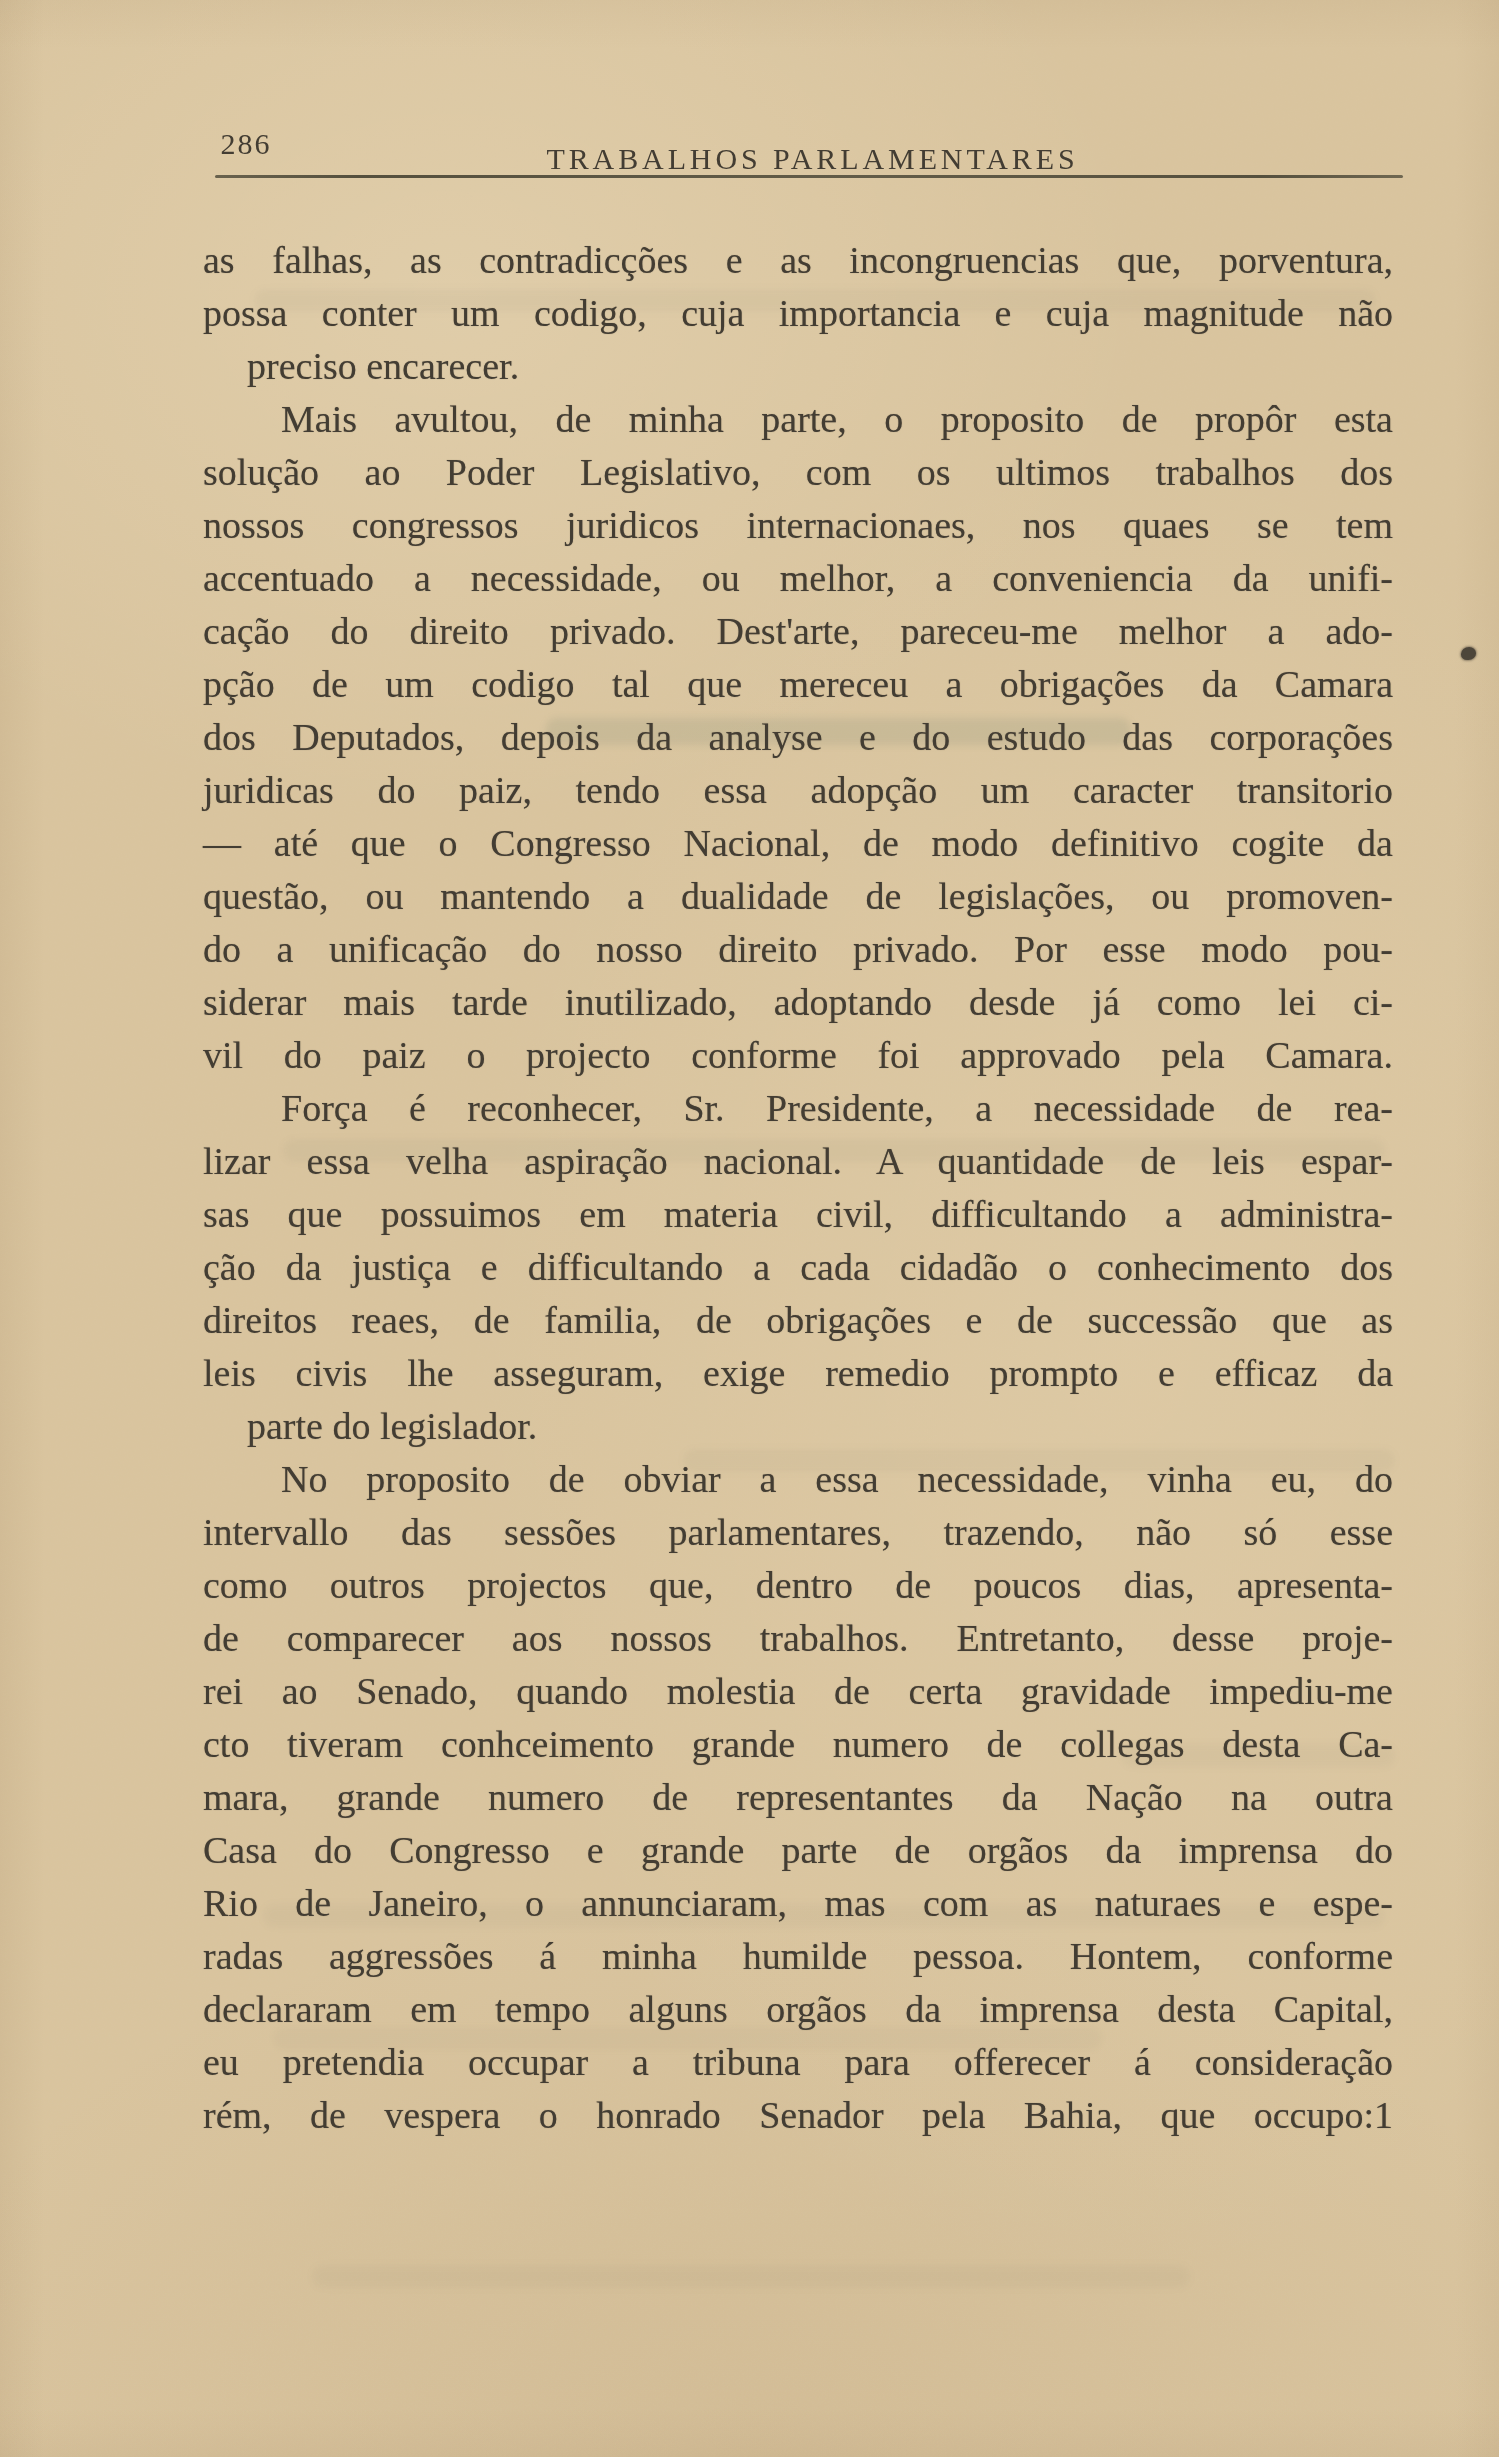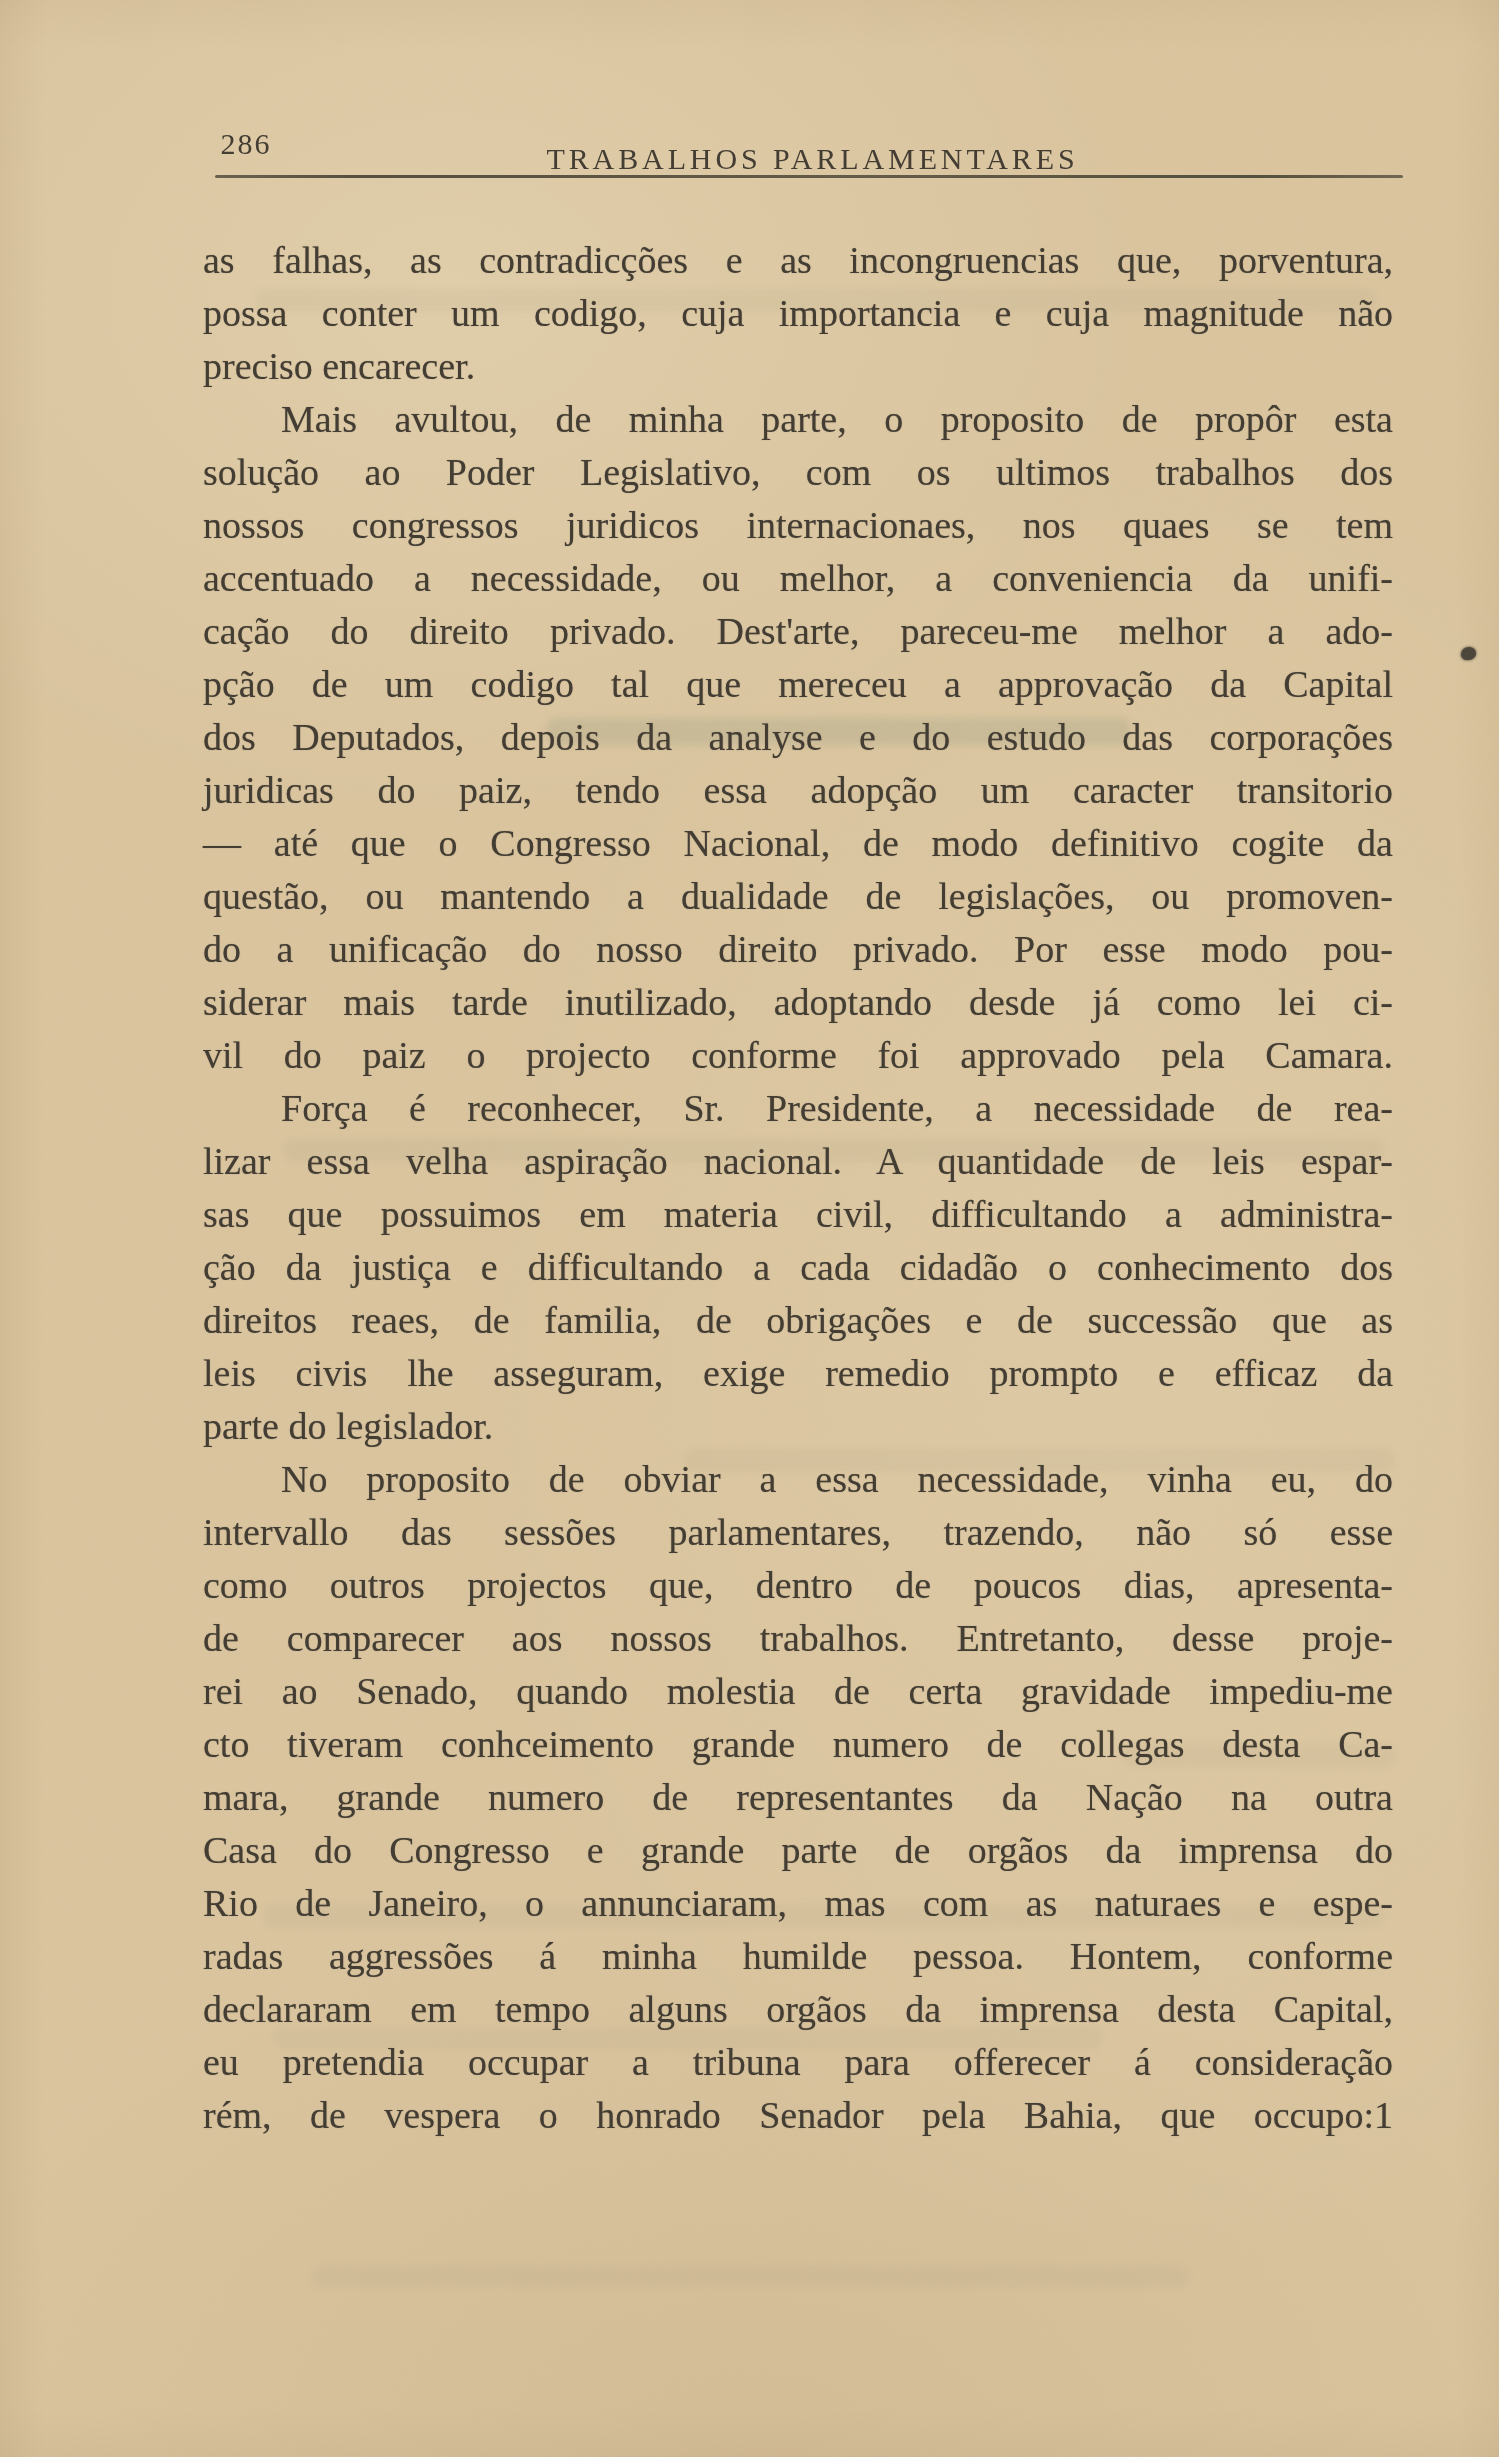--- a/index.html
+++ b/index.html
@@ -67,20 +67,21 @@
     height:53px;
     line-height:53px;
     text-align:justify;
     text-align-last:justify;
     white-space:nowrap;
     text-shadow:0 0 1px rgba(62,55,45,.45);
   }
   .line.noj{
     text-align:center;
     text-align-last:left;
+    margin-left:44px;
   }
   .line.indent{
     padding-left:78px;
   }
 
   .ink-speck{
     position:absolute;
     left:1461px;top:647px;
     width:14.6px;height:12.7px;
     background:#4d463a;
@@ -129,21 +130,21 @@
 
 <main class="column page-body" style="position:absolute;">
     <div class="line">as falhas, as contradicções e as incongruencias que, porventura,</div>
     <div class="line">possa conter um codigo, cuja importancia e cuja magnitude não</div>
     <div class="line noj">preciso encarecer.</div>
     <div class="line indent">Mais avultou, de minha parte, o proposito de propôr esta</div>
     <div class="line">solução ao Poder Legislativo, com os ultimos trabalhos dos</div>
     <div class="line">nossos congressos juridicos internacionaes, nos quaes se tem</div>
     <div class="line">accentuado a necessidade, ou melhor, a conveniencia da unifi-</div>
     <div class="line">cação do direito privado. Dest'arte, pareceu-me melhor a ado-</div>
-    <div class="line">pção de um codigo tal que mereceu a approvação da Capital</div>
+    <div class="line">pção de um codigo tal que mereceu a obrigações da Camara</div>
     <div class="line">dos Deputados, depois da analyse e do estudo das corporações</div>
     <div class="line">juridicas do paiz, tendo essa adopção um caracter transitorio</div>
     <div class="line">— até que o Congresso Nacional, de modo definitivo cogite da</div>
     <div class="line">questão, ou mantendo a dualidade de legislações, ou promoven-</div>
     <div class="line">do a unificação do nosso direito privado. Por esse modo pou-</div>
     <div class="line">siderar mais tarde inutilizado, adoptando desde já como lei ci-</div>
     <div class="line">vil do paiz o projecto conforme foi approvado pela Camara.</div>
     <div class="line indent">Força é reconhecer, Sr. Presidente, a necessidade de rea-</div>
     <div class="line">lizar essa velha aspiração nacional. A quantidade de leis espar-</div>
     <div class="line">sas que possuimos em materia civil, difficultando a administra-</div>

